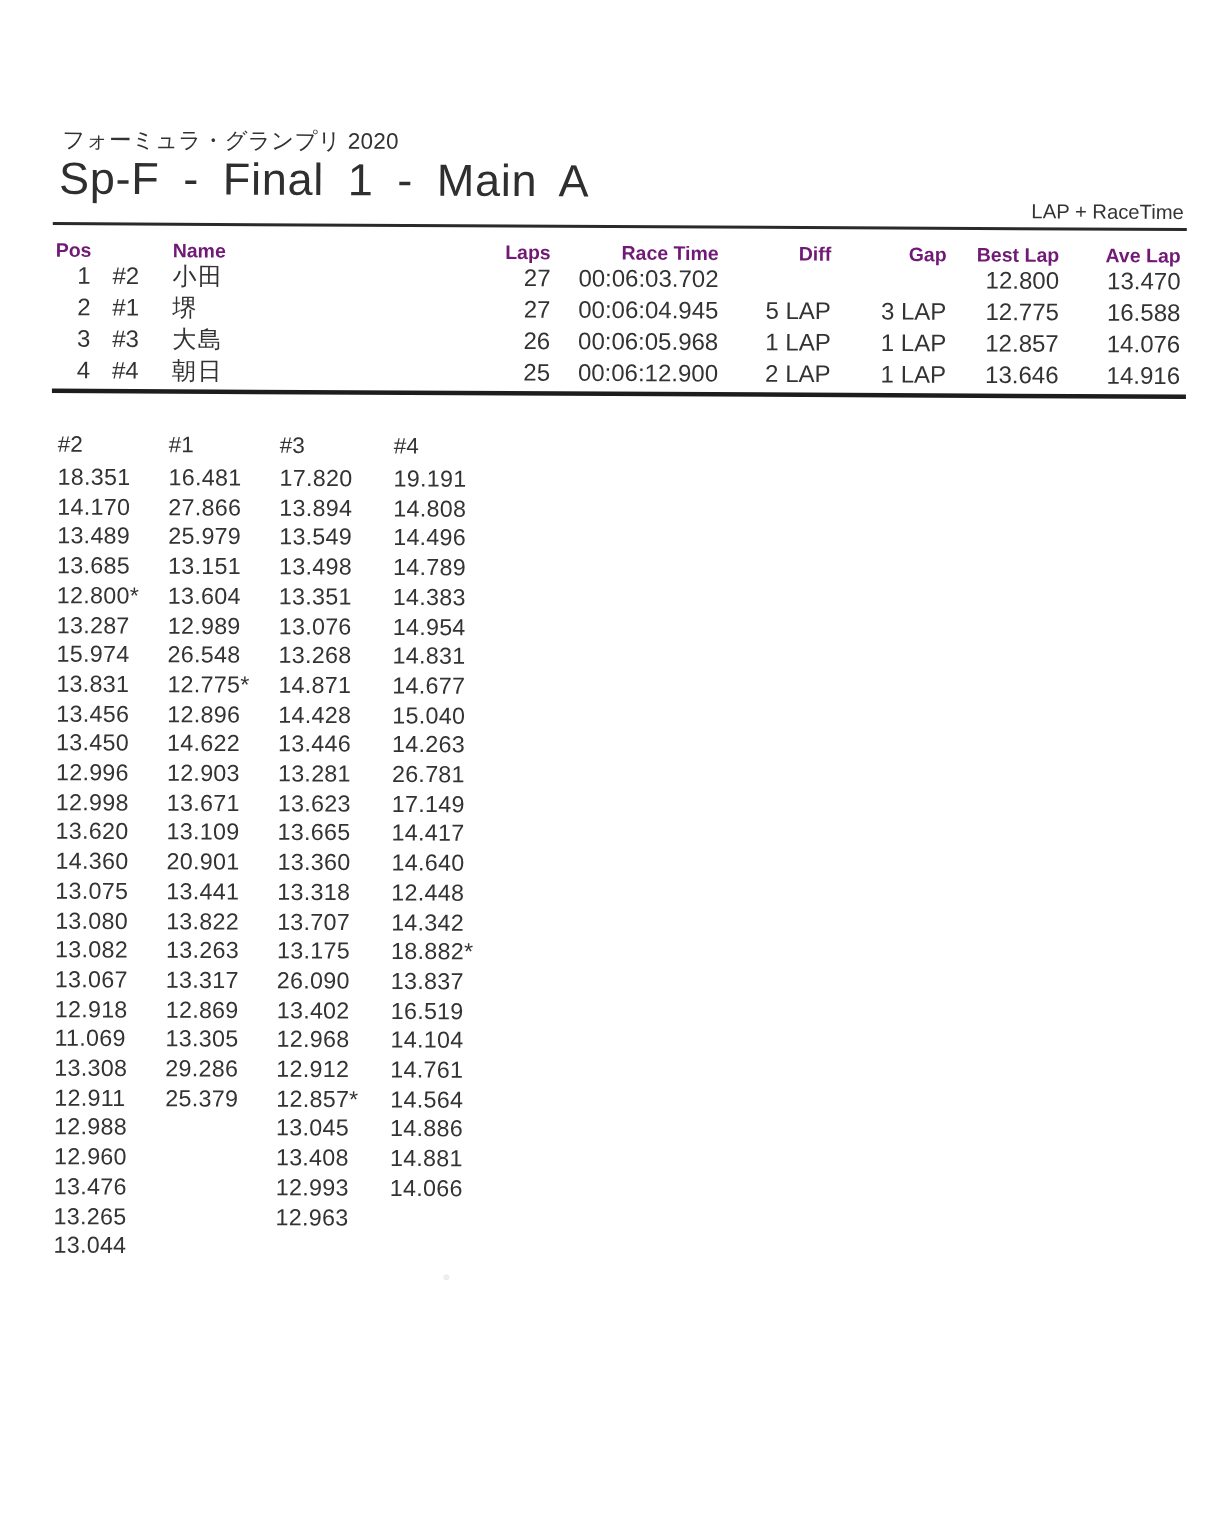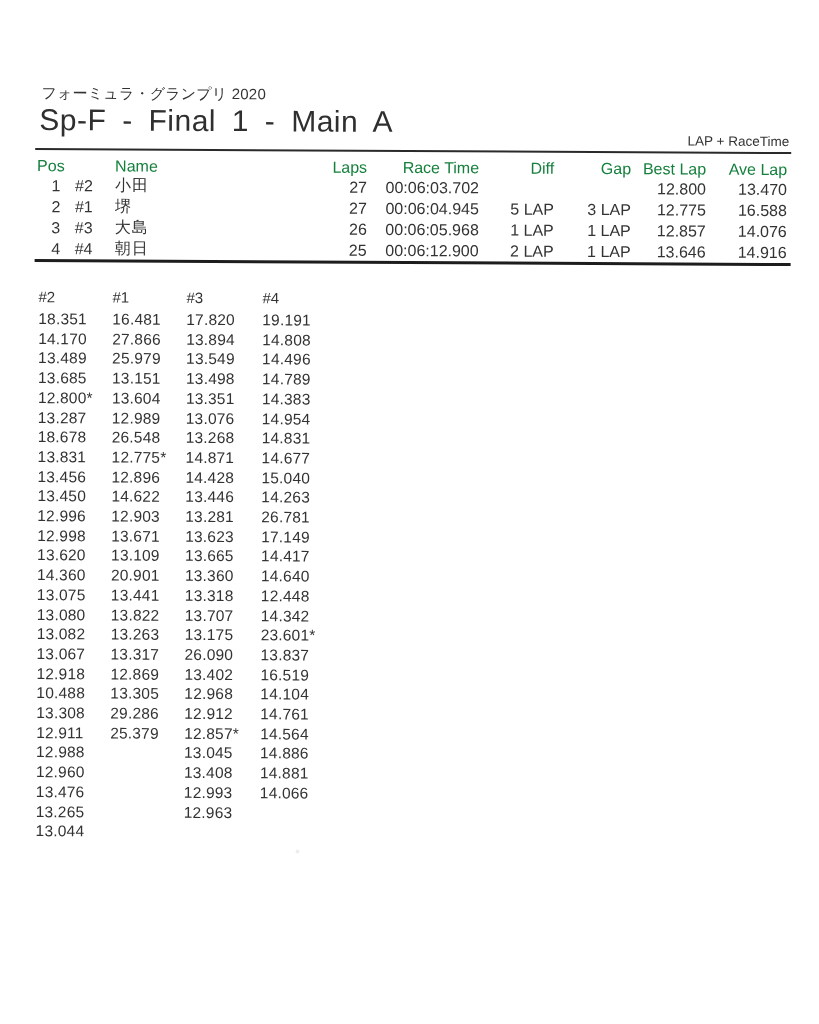--- a/index.html
+++ b/index.html
@@ -59,23 +59,23 @@
 
   table.results {
     position: absolute;
     left: 38px;
     top: 157px;
     width: 750px;
     border-collapse: collapse;
     table-layout: fixed;
   }
   table.results th {
-    font-weight: normal;
-    font-size: 16px;
-    color: #15803d;
+    font-weight: bold;
+    font-size: 13px;
+    color: #701a75;
     padding: 0;
     height: 17px;
     vertical-align: bottom;
     white-space: nowrap;
   }
   table.results td {
     font-size: 16px;
     color: #333333;
     padding: 0;
     height: 20px;
@@ -218,34 +218,34 @@
     <div class="laps-block">
       <div class="lap-col col-1">
         <div class="lap-head">#2</div>
         <div>
             <div class="lap-value">18.351</div>
             <div class="lap-value">14.170</div>
             <div class="lap-value">13.489</div>
             <div class="lap-value">13.685</div>
             <div class="lap-value">12.800*</div>
             <div class="lap-value">13.287</div>
-            <div class="lap-value">18.678</div>
+            <div class="lap-value">15.974</div>
             <div class="lap-value">13.831</div>
             <div class="lap-value">13.456</div>
             <div class="lap-value">13.450</div>
             <div class="lap-value">12.996</div>
             <div class="lap-value">12.998</div>
             <div class="lap-value">13.620</div>
             <div class="lap-value">14.360</div>
             <div class="lap-value">13.075</div>
             <div class="lap-value">13.080</div>
             <div class="lap-value">13.082</div>
             <div class="lap-value">13.067</div>
             <div class="lap-value">12.918</div>
-            <div class="lap-value">10.488</div>
+            <div class="lap-value">11.069</div>
             <div class="lap-value">13.308</div>
             <div class="lap-value">12.911</div>
             <div class="lap-value">12.988</div>
             <div class="lap-value">12.960</div>
             <div class="lap-value">13.476</div>
             <div class="lap-value">13.265</div>
             <div class="lap-value">13.044</div>
           </div>
       </div>
       <div class="lap-col col-2">
@@ -318,21 +318,21 @@
             <div class="lap-value">14.831</div>
             <div class="lap-value">14.677</div>
             <div class="lap-value">15.040</div>
             <div class="lap-value">14.263</div>
             <div class="lap-value">26.781</div>
             <div class="lap-value">17.149</div>
             <div class="lap-value">14.417</div>
             <div class="lap-value">14.640</div>
             <div class="lap-value">12.448</div>
             <div class="lap-value">14.342</div>
-            <div class="lap-value">23.601*</div>
+            <div class="lap-value">18.882*</div>
             <div class="lap-value">13.837</div>
             <div class="lap-value">16.519</div>
             <div class="lap-value">14.104</div>
             <div class="lap-value">14.761</div>
             <div class="lap-value">14.564</div>
             <div class="lap-value">14.886</div>
             <div class="lap-value">14.881</div>
             <div class="lap-value">14.066</div>
           </div>
       </div>

